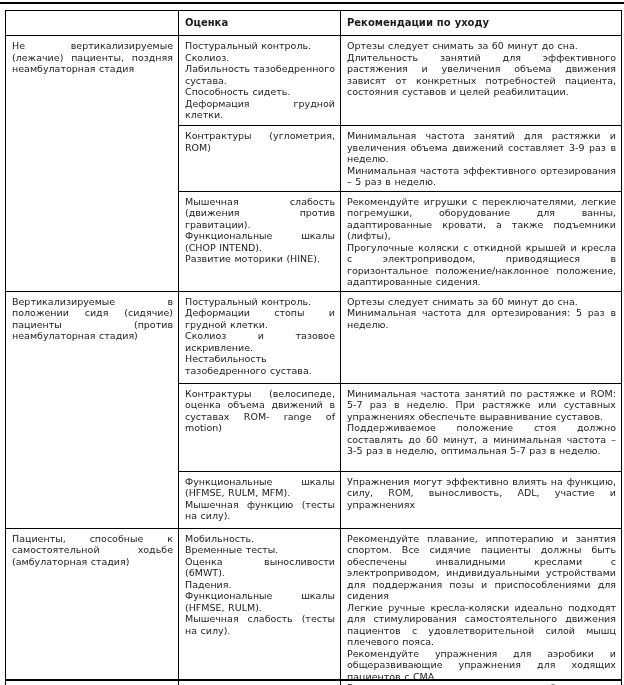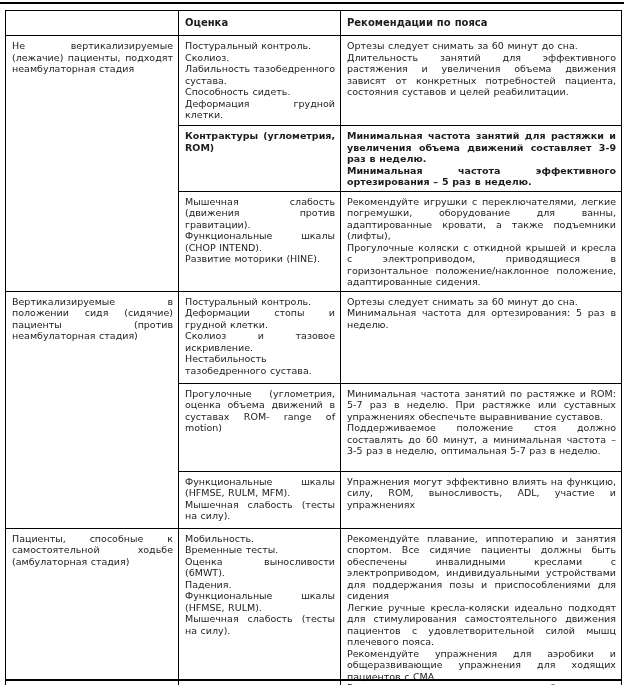--- a/index.html
+++ b/index.html
@@ -41,21 +41,21 @@
   .care-table th{
     font-weight:bold;
     text-align:left;
     vertical-align:middle;
     white-space:normal;
     padding:4px 5px 4px 6px;
     font-size:10px;
   }
   tr.hdr{height:25px;}
   tr.r-s1a{height:90px;}
-  tr.r-s1b{height:63px;font-weight:bold;}
+  tr.r-s1b{height:63px;}
   tr.r-s1c{height:95px;}
   tr.r-s2a{height:92px;}
   tr.r-s2b{height:88px;}
   tr.r-s2c{height:57px;}
   tr.r-s3a{height:163px;}
 </style>
 </head>
 <body>
 
 <div class="page">
@@ -65,25 +65,25 @@
     <colgroup>
       <col class="c1">
         <col class="c2">
         <col class="c3">
     </colgroup>
 
     <tbody>
         <tr class="hdr">
       <th></th>
       <th>Оценка</th>
-      <th>Рекомендации по пояса</th>
+      <th>Рекомендации по уходу</th>
     </tr>
 
     <tr class="r-s1a">
-      <td rowspan="3">Не вертикализируемые (лежачие) пациенты, подходят неамбулаторная стадия</td>
+      <td rowspan="3">Не вертикализируемые (лежачие) пациенты, поздняя неамбулаторная стадия</td>
       <td>Постуральный контроль.
 Сколиоз.
 Лабильность тазобедренного сустава.
 Способность сидеть.
 Деформация грудной клетки.</td>
       <td>Ортезы следует снимать за 60 минут до сна.
 Длительность занятий для эффективного растяжения и увеличения объема движения зависят от конкретных потребностей пациента, состояния суставов и целей реабилитации.</td>
     </tr>
     <tr class="r-s1b">
       <td>Контрактуры (углометрия, ROM)</td>
@@ -101,27 +101,27 @@
     <tr class="r-s2a">
       <td rowspan="3">Вертикализируемые в положении сидя (сидячие) пациенты (против неамбулаторная стадия)</td>
       <td>Постуральный контроль.
 Деформации стопы и грудной клетки.
 Сколиоз и тазовое искривление.
 Нестабильность тазобедренного сустава.</td>
       <td>Ортезы следует снимать за 60 минут до сна.
 Минимальная частота для ортезирования: 5 раз в неделю.</td>
     </tr>
     <tr class="r-s2b">
-      <td>Прогулочные (углометрия, оценка объема движений в суставах ROM- range of motion)</td>
+      <td>Контрактуры (велосипеде, оценка объема движений в суставах ROM- range of motion)</td>
       <td>Минимальная частота занятий по растяжке и ROM: 5-7 раз в неделю. При растяжке или суставных упражнениях обеспечьте выравнивание суставов.
 Поддерживаемое положение стоя должно составлять до 60 минут, а минимальная частота – 3-5 раз в неделю, оптимальная 5-7 раз в неделю.</td>
     </tr>
     <tr class="r-s2c">
       <td>Функциональные шкалы (HFMSE, RULM, MFM).
-Мышечная слабость (тесты на силу).</td>
+Мышечная функцию (тесты на силу).</td>
       <td>Упражнения могут эффективно влиять на функцию, силу, ROM, выносливость, ADL, участие и упражнениях</td>
     </tr>
 
     <tr class="r-s3a">
       <td>Пациенты, способные к самостоятельной ходьбе (амбулаторная стадия)</td>
       <td>Мобильность.
 Временные тесты.
 Оценка выносливости (6MWT).
 Падения.
 Функциональные шкалы (HFMSE, RULM).

